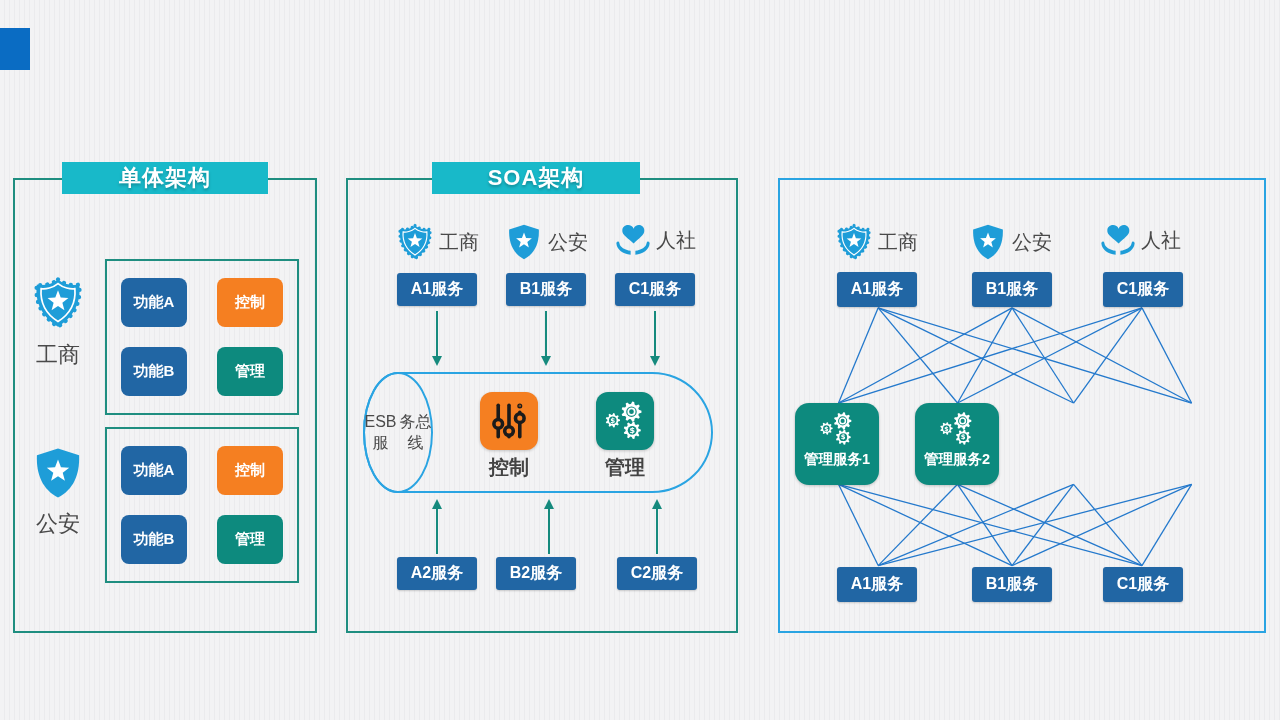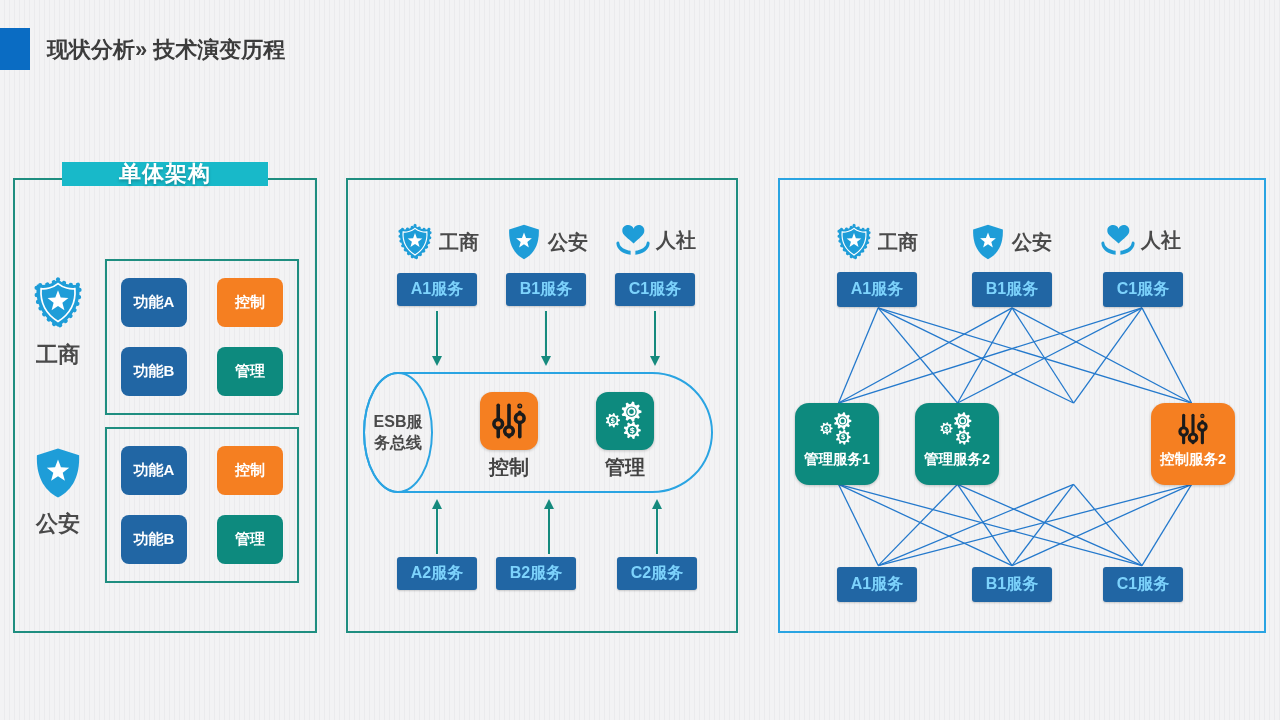--- a/index.html
+++ b/index.html
@@ -7,73 +7,72 @@
   .slide{position:absolute;inset:0;width:1280px;height:720px;
     background:repeating-linear-gradient(90deg,#f3f3f4 0 4px,#ebebed 4px 5px);}
   .abs{position:absolute;box-sizing:border-box}
   
   .title-square{background:#0a6cc3}
   .page-title{font-size:22px;font-weight:bold;color:#3c3c3c;white-space:nowrap}
   
   .panel{position:absolute;top:178px;height:455px;box-sizing:border-box;background:transparent}
   .panel.teal-border{border:2px solid #1f8e80}
   .panel.blue-border{border:2px solid #2aa4e2}
-  .hdr{position:absolute;top:162px;height:24px;z-index:4;display:flex;align-items:center;justify-content:center;
+  .hdr{position:absolute;top:162px;height:32px;z-index:4;display:flex;align-items:center;justify-content:center;
        color:#fff;font-size:22px;font-weight:bold;letter-spacing:1px;text-shadow:0 2px 3px rgba(0,0,0,.25)}
   .hdr.cyan{background:#18b9c9}
   .hdr.blue{background:#0a56d2}
   
-  .service-box{position:absolute;width:80px;height:33px;background:#2166a4;border-radius:3px;color:#7dd3fc;
+  .service-box{position:absolute;width:80px;height:33px;background:#2166a4;border-radius:3px;color:#ffffff;
      font-size:16px;font-weight:bold;display:flex;align-items:center;justify-content:center;z-index:3;
      box-shadow:0 1px 2px rgba(0,0,0,.18);white-space:nowrap}
   .service-box.tall{height:35px}
   
   .ibox{position:absolute;border:2px solid #1f8e80;z-index:2}
   .cell{position:absolute;width:66px;height:49px;border-radius:8px;color:#fff;font-size:15px;font-weight:bold;
      display:flex;align-items:center;justify-content:center;white-space:nowrap}
   .cell.blue{background:#2166a4}
   .cell.orange{background:#f57f21}
   .cell.teal{background:#0d8a7e}
   
   .consumer{position:absolute;display:flex;align-items:center;gap:5px;z-index:3}
   .consumer .ic{width:38px;height:38px;color:#1e9dd8}
   .consumer .ic.wide{width:44px}
-  .consumer-label,.group-label{font-size:20px;font-weight:bold;color:#4a4a4a;white-space:nowrap}
+  .consumer-label,.group-label{font-size:20px;font-weight:normal;color:#4a4a4a;white-space:nowrap}
   .group-label{position:absolute;text-align:center;font-size:22px;z-index:3}
   .big-ic{position:absolute;color:#1e9dd8;z-index:3}
   [data-icon] svg{width:100%;height:100%;display:block}
   
   .arrow{position:absolute;width:2px;background:#168a7d;z-index:3}
   .arrow:after{content:'';position:absolute;left:-4.5px;width:0;height:0;border-left:5.5px solid transparent;border-right:5.5px solid transparent}
   .arrow.down:after{bottom:-9px;border-top:10px solid #168a7d}
   .arrow.up:after{top:-9px;border-bottom:10px solid #168a7d}
   
   .esb-pill{border:2px solid #2aa4e2;border-radius:35px 61px 61px 35px / 61px;z-index:1}
   .esb-cap{border:2px solid #2aa4e2;border-radius:50%;z-index:2}
-  .esb-label{display:flex;flex-direction:column;align-items:center;justify-content:center;z-index:3;
-     font-size:16px;font-weight:bold;color:#4a4a4a;line-height:1.3;text-align:left}
+  .esb-label{display:flex;flex-direction:row;align-items:center;justify-content:center;z-index:3;
+     font-size:16px;font-weight:normal;color:#4a4a4a;line-height:1.3;text-align:center}
   
   .mini-tile{position:absolute;width:58px;height:58px;border-radius:12px;display:flex;align-items:center;justify-content:center;z-index:3;box-shadow:0 1px 3px rgba(0,0,0,.2)}
   .mini-tile .ic{width:46px;height:46px}
   .tile-caption{position:absolute;width:64px;text-align:center;font-size:20px;font-weight:bold;color:#434343;z-index:3}
   .tile{position:absolute;width:84px;height:82px;border-radius:14px;display:flex;flex-direction:column;align-items:center;z-index:3;box-shadow:0 1px 3px rgba(0,0,0,.2)}
   .tile .ic{width:40px;height:40px;margin-top:6px}
   .tile .tile-label{color:#fff;font-size:14.5px;font-weight:bold;margin-top:1px;white-space:nowrap}
   .teal-bg{background:#0d8a7e;color:#fff}
   .orange-bg{background:#f57f21;color:#1b1b1b}
   .tile.orange-bg .tile-label{color:#fff}
   .links{position:absolute;inset:0;width:100%;height:100%;z-index:1}
 </style>
 </head>
 <body>
 
 <div class="slide">
 
   <div class="abs title-square" style="left:0;top:28px;width:30px;height:42px"></div>
-  <div class="abs page-title" style="left:47px;top:35px">现状分析» 技术演变历程</div>
 
   <div class="panel teal-border" style="left:13px;width:304px"></div>
   <div class="hdr cyan" style="left:62px;width:206px">单体架构</div>
 
   <div class="big-ic" style="left:31px;top:274px;width:54px;height:58px" data-icon="badge-star-icon">
       <svg viewBox="0 0 64 64">
         <path d="M32 4 C39 10 50 12 57 10 C59 25 56 45 32 60 C8 45 5 25 7 10 C14 12 25 10 32 4 Z" fill="currentColor" stroke="currentColor" stroke-width="5" stroke-dasharray="0.1 8.2" stroke-linecap="round" stroke-linejoin="round"></path>
       <path d="M32 9 C38 14 47 16 52 15 C53 27 51 42 32 54 C13 42 11 27 12 15 C17 16 26 14 32 9 Z" fill="none" stroke="#fff" stroke-width="2"></path>
       <polygon points="32.0,17.0 35.2,25.6 44.4,26.0 37.2,31.7 39.6,40.5 32.0,35.5 24.4,40.5 26.8,31.7 19.6,26.0 28.8,25.6" fill="#fff"></polygon>
       </svg>
@@ -94,20 +93,21 @@
     </div>
   <div class="group-label" style="left:8px;top:509px;width:100px">公安</div>
   <div class="ibox" style="left:105px;top:427px;width:190px;height:152px">
     <div class="cell blue" style="left:14px;top:17px">功能A</div>
     <div class="cell orange" style="left:110px;top:17px">控制</div>
     <div class="cell blue" style="left:14px;top:86px">功能B</div>
     <div class="cell teal" style="left:110px;top:86px">管理</div>
   </div>
 
   <div class="panel teal-border" style="left:346px;width:392px"></div>
+  <div class="hdr cyan" style="left:432px;width:208px">SOA架构</div>
 
   <div class="consumer" style="left:396px;top:223px">
     <span class="ic" data-icon="badge-star-icon">
         <svg viewBox="0 0 64 64">
           <path d="M32 4 C39 10 50 12 57 10 C59 25 56 45 32 60 C8 45 5 25 7 10 C14 12 25 10 32 4 Z" fill="currentColor" stroke="currentColor" stroke-width="5" stroke-dasharray="0.1 8.2" stroke-linecap="round" stroke-linejoin="round"></path>
       <path d="M32 9 C38 14 47 16 52 15 C53 27 51 42 32 54 C13 42 11 27 12 15 C17 16 26 14 32 9 Z" fill="none" stroke="#fff" stroke-width="2"></path>
       <polygon points="32.0,17.0 35.2,25.6 44.4,26.0 37.2,31.7 39.6,40.5 32.0,35.5 24.4,40.5 26.8,31.7 19.6,26.0 28.8,25.6" fill="#fff"></polygon>
         </svg>
       </span>
     <span class="consumer-label">工商</span>
@@ -275,32 +275,18 @@
           <polygon points="22.4,29.2 25.0,30.0 25.0,32.0 22.4,32.8 21.8,34.4 23.3,36.6 22.0,38.1 19.5,37.1 18.0,38.0 17.7,40.6 15.8,41.0 14.5,38.6 12.9,38.3 10.9,40.1 9.2,39.1 9.8,36.5 8.7,35.2 6.0,35.3 5.3,33.5 7.4,31.8 7.4,30.2 5.3,28.5 6.0,26.7 8.7,26.8 9.8,25.5 9.2,22.9 10.9,21.9 12.9,23.7 14.5,23.4 15.8,21.0 17.7,21.4 18.0,24.0 19.5,24.9 22.0,23.9 23.3,25.4 21.8,27.6" fill="currentColor"></polygon>
           <circle cx="15" cy="31" r="5.2" fill="#0d8a7e"></circle>
           <text x="15" y="31.5" text-anchor="middle" dominant-baseline="central" font-size="10" font-weight="bold" font-family="DejaVu Sans, sans-serif" fill="currentColor">$</text>
           <polygon points="50.9,42.9 53.9,43.8 53.9,46.2 50.9,47.1 50.2,49.1 51.9,51.8 50.4,53.6 47.4,52.3 45.7,53.4 45.2,56.6 42.9,57.0 41.4,54.1 39.4,53.7 37.0,55.9 35.0,54.8 35.7,51.6 34.4,50.0 31.2,50.2 30.4,48.0 32.9,46.0 32.9,44.0 30.4,42.0 31.2,39.8 34.4,40.0 35.7,38.4 35.0,35.2 37.0,34.1 39.4,36.3 41.4,35.9 42.9,33.0 45.2,33.4 45.7,36.6 47.4,37.7 50.4,36.4 51.9,38.2 50.2,40.9" fill="currentColor"></polygon>
           <circle cx="42" cy="45" r="6.2" fill="#0d8a7e"></circle>
           <text x="42" y="45.5" text-anchor="middle" dominant-baseline="central" font-size="11" font-weight="bold" font-family="DejaVu Sans, sans-serif" fill="currentColor">$</text>
         </svg>
       </span>
     <div class="tile-label">管理服务2</div>
   </div>
-  <div class="tile orange-bg" style="left:1151px;top:403px">
-    <span class="ic" data-icon="sliders-icon">
-        <svg viewBox="0 0 64 64" fill="none" stroke="currentColor" stroke-width="5" stroke-linecap="round">
-      <line x1="17" y1="10" x2="17" y2="54"></line>
-          <line x1="32" y1="10" x2="32" y2="54"></line>
-      <circle cx="47" cy="11" r="1" fill="currentColor"></circle>
-          <line x1="47" y1="20" x2="47" y2="54"></line>
-      <circle cx="17" cy="36" r="6" fill="#f57f21"></circle>
-          <circle cx="32" cy="46" r="6" fill="#f57f21"></circle>
-      <circle cx="47" cy="28" r="6" fill="#f57f21"></circle>
-        </svg>
-      </span>
-    <div class="tile-label">控制服务2</div>
-  </div>
 
   <div class="service-box tall" style="left:837px;top:567px">A1服务</div>
   <div class="service-box tall" style="left:972px;top:567px">B1服务</div>
   <div class="service-box tall" style="left:1103px;top:567px">C1服务</div>
 
 </div>
 
 </body></html>

